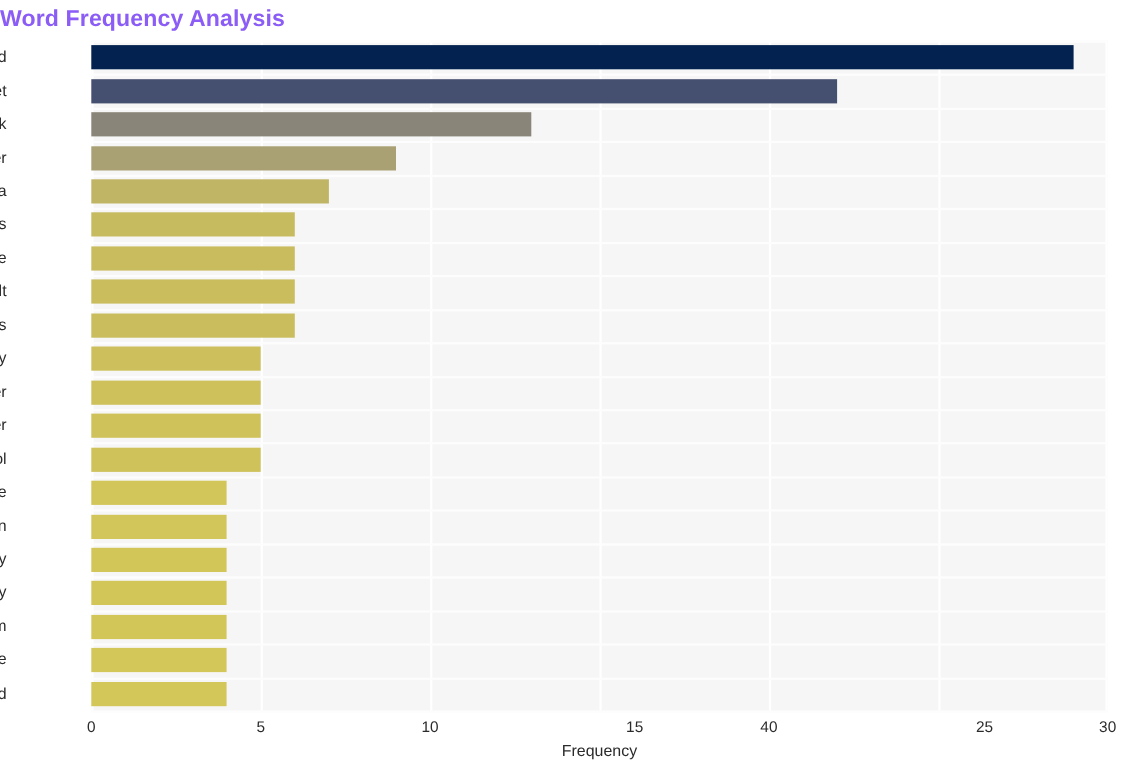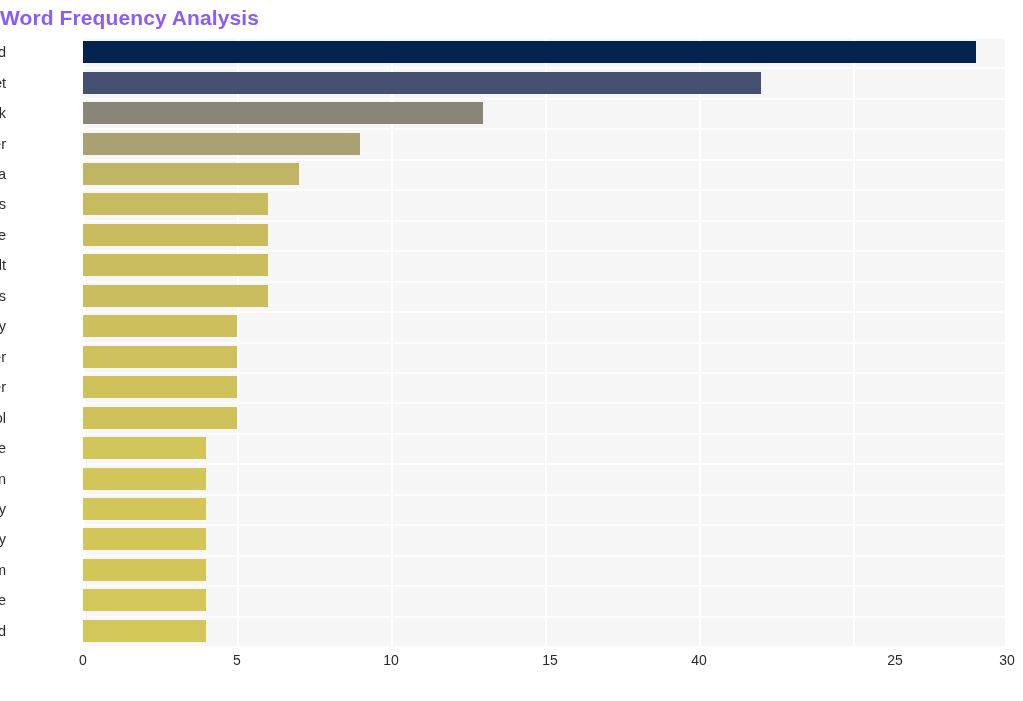--- a/index.html
+++ b/index.html
@@ -216,20 +216,21 @@
       <div class="ylabel" style="top: 497.975px;">company</div>
       <div class="ylabel" style="top: 528.425px;">survey</div>
       <div class="ylabel" style="top: 558.875px;">team</div>
       <div class="ylabel" style="top: 589.325px;">accurate</div>
       <div class="ylabel" style="top: 619.775px;">build</div>
     </div>
   <div id="xticks">
       <div class="xtick" style="left: 83px;">0</div>
       <div class="xtick" style="left: 237px;">5</div>
       <div class="xtick" style="left: 391px;">10</div>
-      <div class="xtick" style="left: 550px;">15</div>
+      <div class="xtick" style="left: 577px;">15</div>
       <div class="xtick" style="left: 699px;">40</div>
       <div class="xtick" style="left: 895px;">25</div>
       <div class="xtick" style="left: 1007px;">30</div>
     </div>
 
+  <div id="xaxis-label">Frequency</div>
 
 </div>
 
 </body></html>

